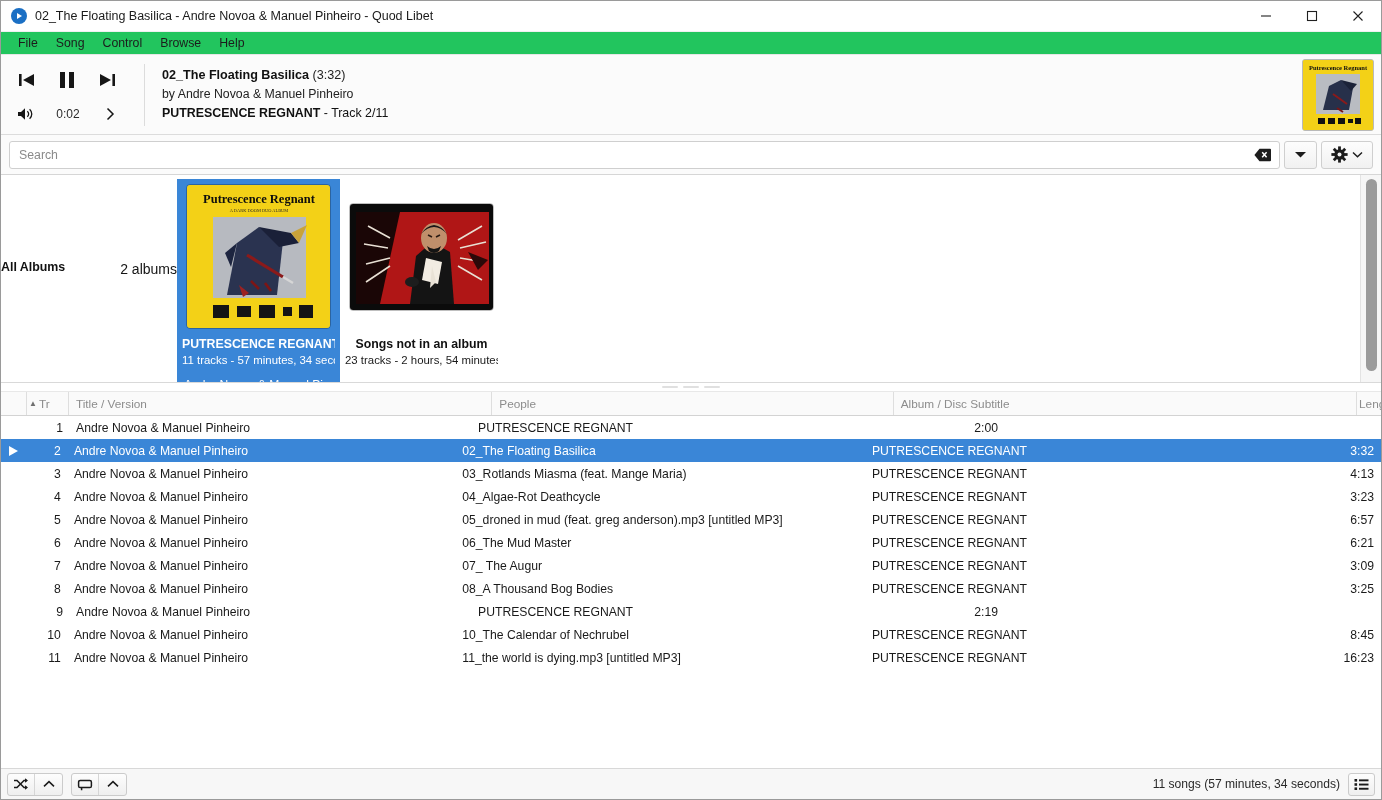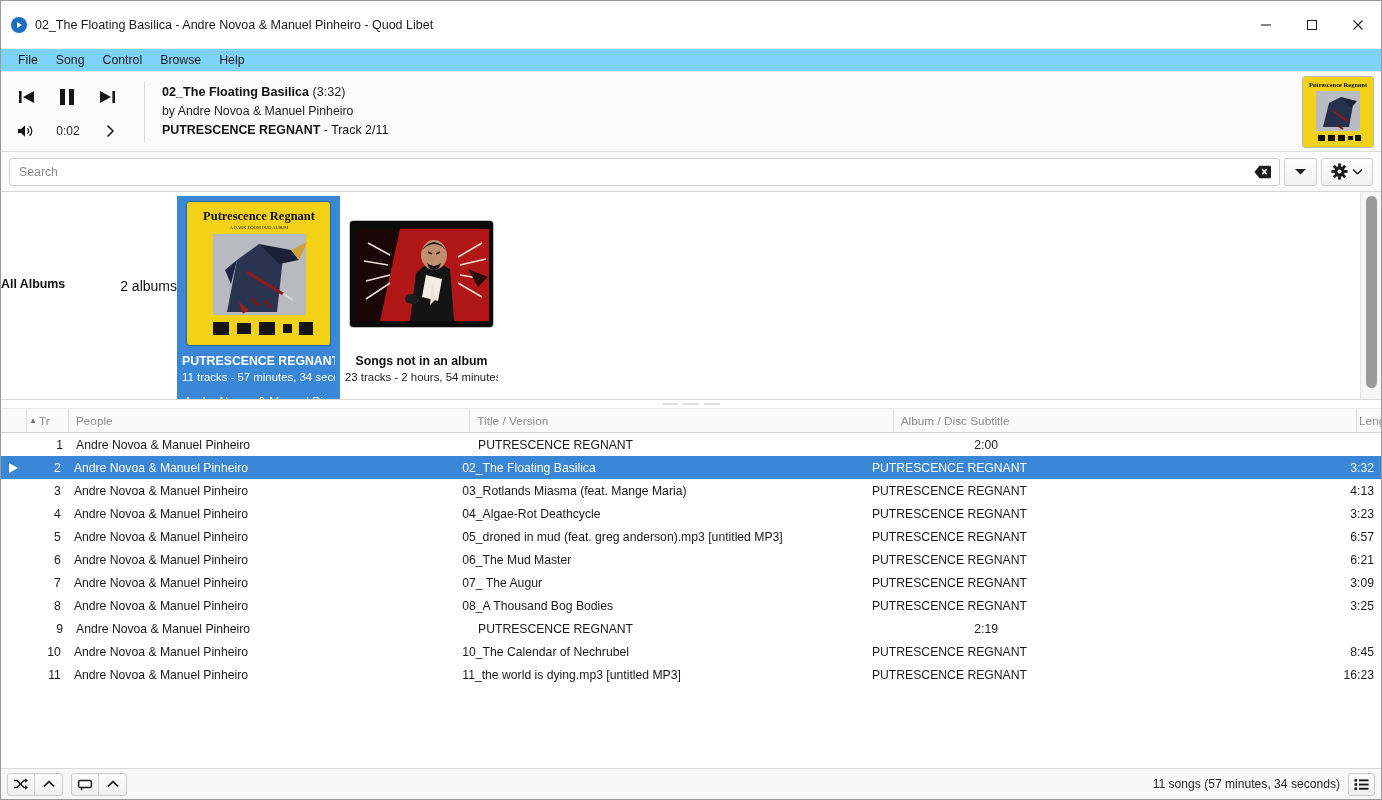--- a/index.html
+++ b/index.html
@@ -13,21 +13,21 @@
   #app {
     width: 1382px; height: 800px;
     display: flex; flex-direction: column;
     border: 1px solid #9a9a9a;
     background: #fff;
     position: relative;
   }
 
   
   .titlebar {
-    height: 48px; min-height: 31px;
+    height: 31px; min-height: 31px;
     display: flex; align-items: center;
     background: #ffffff;
     border-bottom: 1px solid #f0f0f0;
   }
   .tb-icon {
     width: 16px; height: 16px; margin-left: 10px; margin-right: 8px;
     border-radius: 50%;
     background: #1a6fc4;
     display: flex; align-items: center; justify-content: center;
     flex: 0 0 auto;
@@ -42,21 +42,21 @@
     width: 46px; height: 31px;
     display: flex; align-items: center; justify-content: center;
     color: #202020;
   }
   .winbtn svg { display: block; }
 
   
   .menubar {
     height: 23px; min-height: 23px;
     display: flex; align-items: center;
-    background: #7dd3fc;
+    background: #22c55e;
     padding-left: 8px;
     border-bottom: 1px solid #e6e6e6;
   }
   .menuitem {
     font-size: 12.3px; color: #1c1c1c;
     padding: 2px 9px;
   }
 
   
   .playerbar {
@@ -508,25 +508,25 @@
     </div>
   </div>
 
   <div class="songlist">
     <div class="thead">
       <div class="th c-grip"></div>
       <div class="th c-tr">
         <span class="sortarrow">▲</span>
         <span>Tr</span>
       </div>
+      <div class="th c-title">
+        <span>Title / Version</span>
+      </div>
       <div class="th c-people">
         <span>People</span>
-      </div>
-      <div class="th c-title">
-        <span>Title / Version</span>
       </div>
       <div class="th c-album">
         <span>Album / Disc Subtitle</span>
       </div>
       <div class="th c-len">
         <span>Length</span>
       </div>
     </div>
     <div class="rows" id="rows">
         <div class="row">

